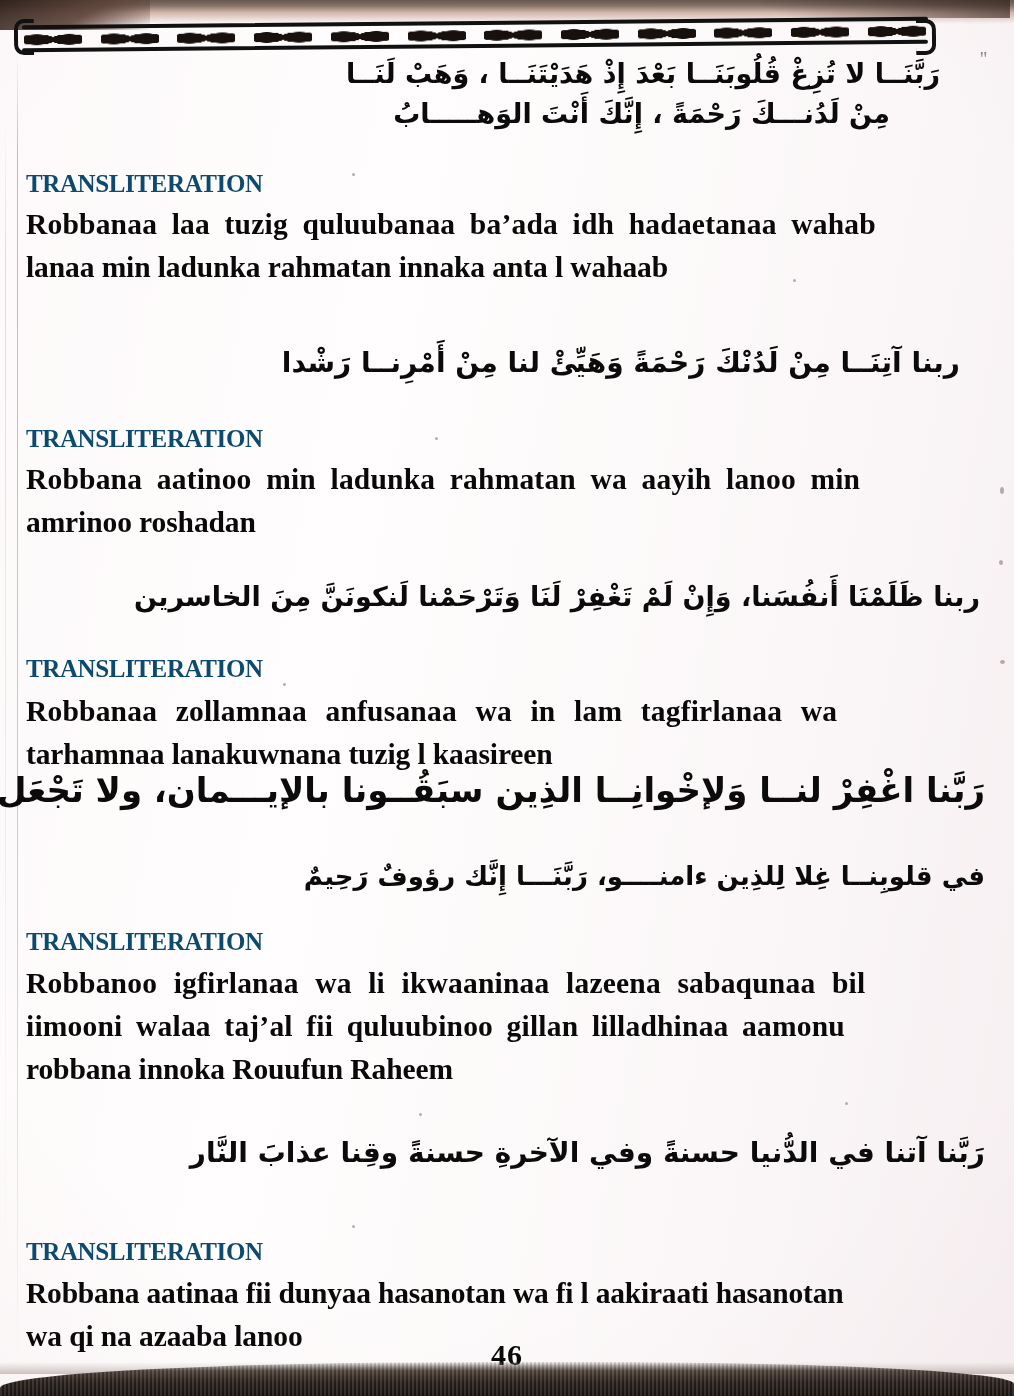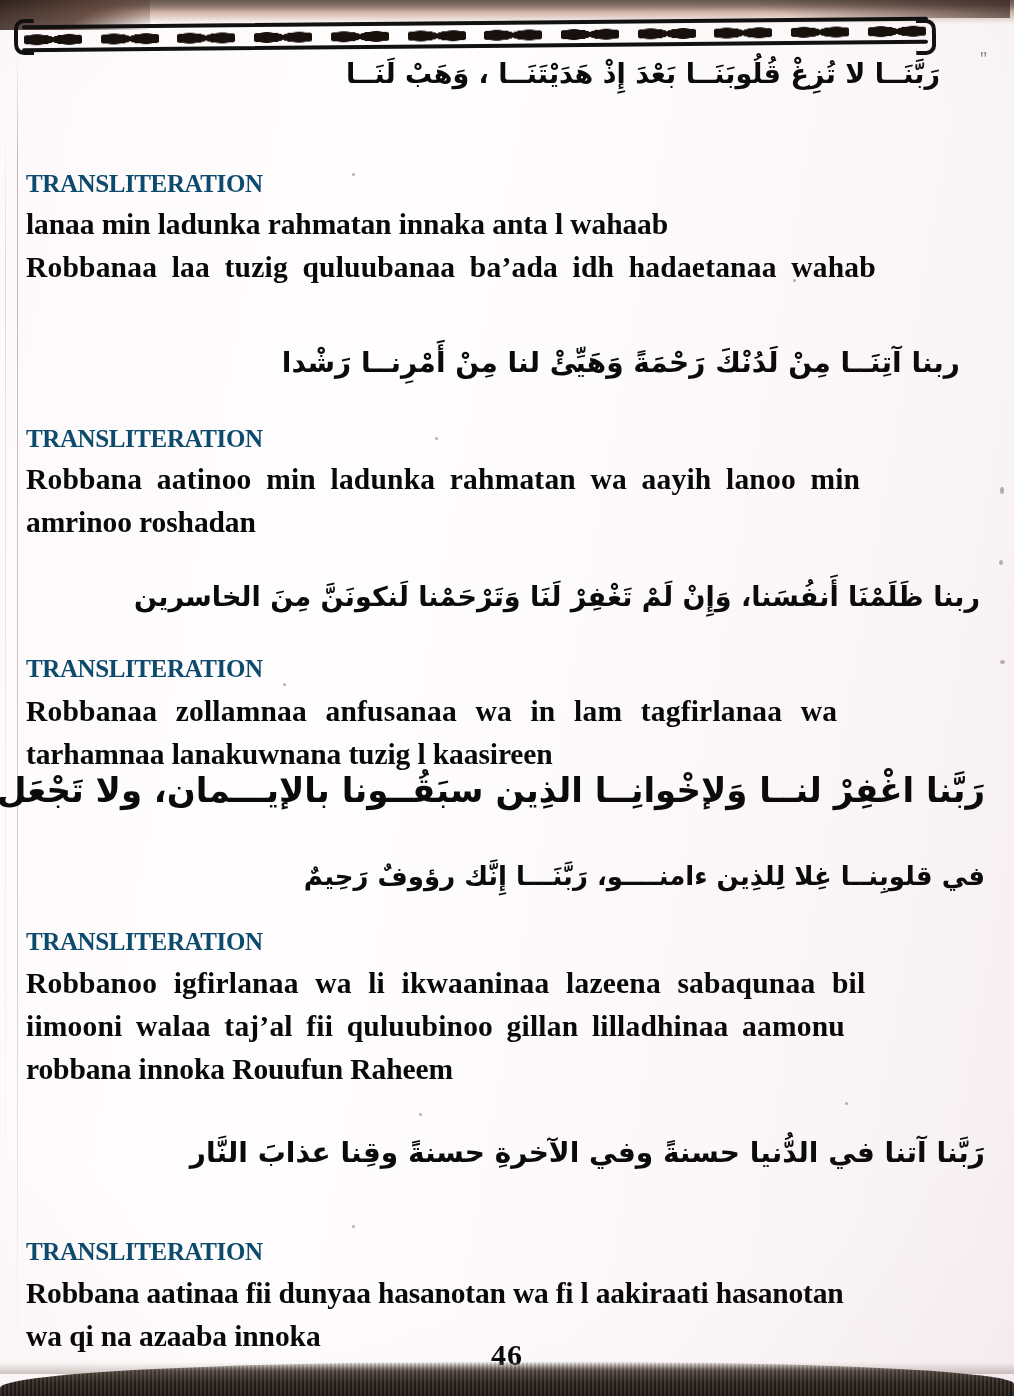--- a/index.html
+++ b/index.html
@@ -227,25 +227,26 @@
       <div class="motif"></div>
       <div class="motif"></div>
       <div class="motif"></div>
       <div class="motif"></div>
     </div>
   </div>
 
   <div class="margin-mark" style="left:980px; top:48px;">''</div>
 
   <div class="arabic" style="left:40px; top:52px; width:900px; font-size:27px; text-align:right;">رَبَّنَــا لا تُزِغْ قُلُوبَنَــا بَعْدَ إِذْ هَدَيْتَنَــا ، وَهَبْ لَنَــا</div>
+  <div class="arabic" style="left:40px; top:92px; width:850px; font-size:27px; text-align:right;">مِنْ لَدُنـــكَ رَحْمَةً ، إِنَّكَ أَنْتَ الوَهـــــابُ</div>
 
   <div class="label" style="left:26px; top:170px;">TRANSLITERATION</div>
   <div class="translit" style="left:26px; top:203px; width:930px;">
+    <span class="l justify">Robbanaa laa tuzig quluubanaa ba’ada idh hadaetanaa wahab</span>
     <span class="l tight">lanaa min ladunka rahmatan innaka anta l wahaab</span>
-    <span class="l justify">Robbanaa laa tuzig quluubanaa ba’ada idh hadaetanaa wahab</span>
   </div>
 
   <div class="arabic" style="left:60px; top:340px; width:900px; font-size:28px;">ربنا آتِنَــا مِنْ لَدُنْكَ رَحْمَةً وَهَيِّئْ لنا مِنْ أَمْرِنــا رَشْدا</div>
 
   <div class="label" style="left:26px; top:425px;">TRANSLITERATION</div>
   <div class="translit" style="left:26px; top:458px; width:930px;">
     <span class="l justify">Robbana aatinoo min ladunka rahmatan wa aayih lanoo min</span>
     <span class="l tight">amrinoo roshadan</span>
   </div>
 
@@ -265,21 +266,21 @@
     <span class="l justify" style="word-spacing:9px;">Robbanoo igfirlanaa wa li ikwaaninaa lazeena sabaqunaa bil</span>
     <span class="l justify" style="word-spacing:6px;">iimooni walaa taj’al fii quluubinoo gillan lilladhinaa aamonu</span>
     <span class="l tight">robbana innoka Rouufun Raheem</span>
   </div>
 
   <div class="arabic" style="left:30px; top:1130px; width:955px; font-size:28px;">رَبَّنا آتنا في الدُّنيا حسنةً وفي الآخرةِ حسنةً وقِنا عذابَ النَّار</div>
 
   <div class="label" style="left:26px; top:1238px;">TRANSLITERATION</div>
   <div class="translit" style="left:26px; top:1272px; width:930px;">
     <span class="l tight" style="letter-spacing:-0.2px;">Robbana aatinaa fii dunyaa hasanotan wa fi l aakiraati hasanotan</span>
-    <span class="l tight">wa qi na azaaba innoka</span>
+    <span class="l tight">wa qi na azaaba lanoo</span>
   </div>
 
   <div class="page-number" style="top:1338px;">46</div>
 
   <div class="speck" style="left:352px; top:173px; width:3px; height:3px;"></div>
   <div class="speck" style="left:793px; top:279px; width:3px; height:3px;"></div>
   <div class="speck" style="left:435px; top:437px; width:3px; height:3px;"></div>
   <div class="speck" style="left:1000px; top:487px; width:4px; height:7px;"></div>
   <div class="speck" style="left:999px; top:560px; width:4px; height:5px;"></div>
   <div class="speck" style="left:1000px; top:660px; width:5px; height:4px;"></div>

